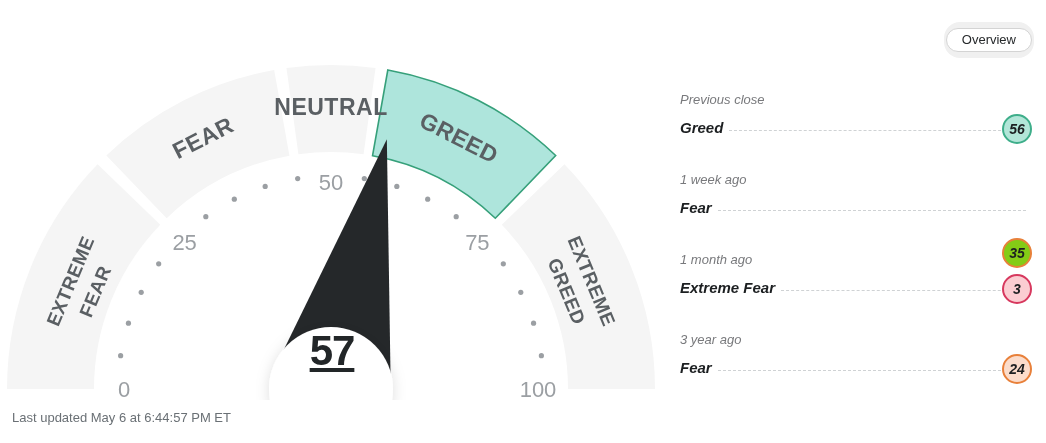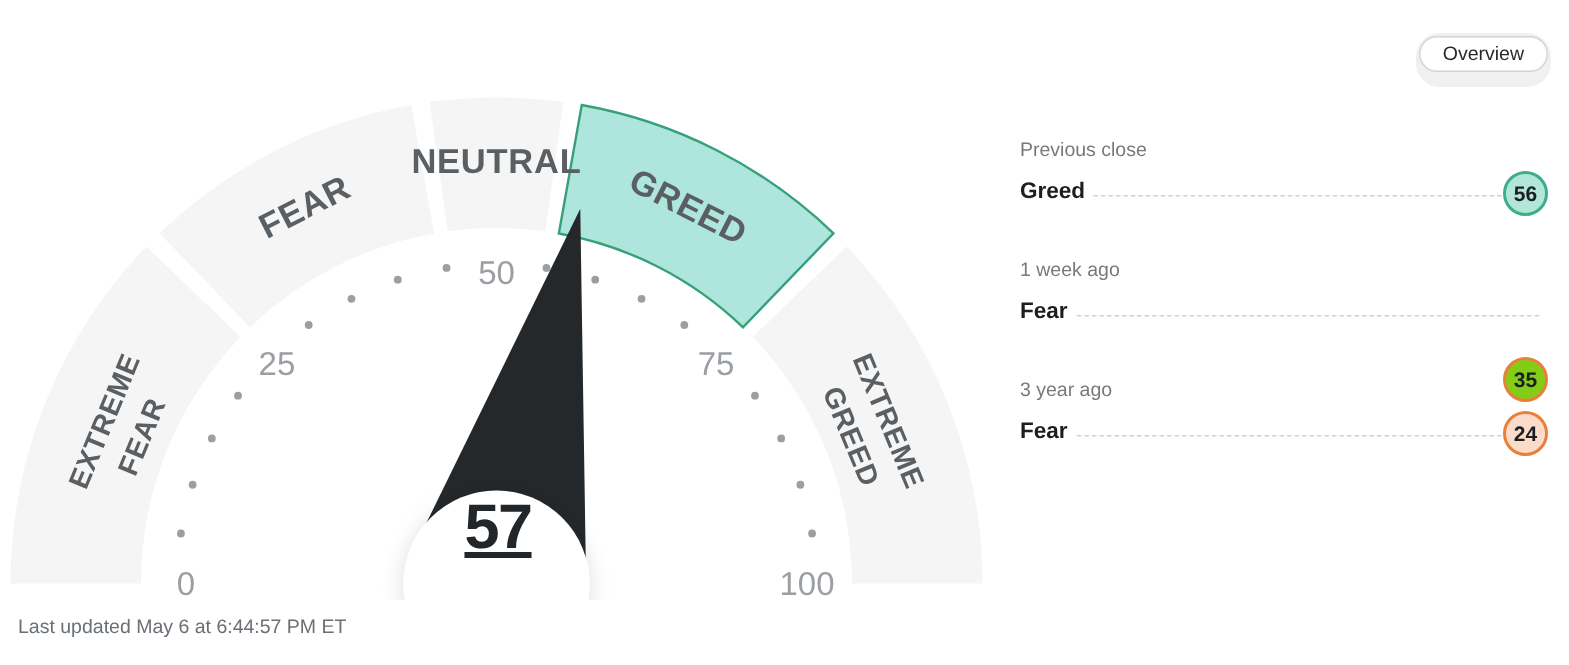--- a/index.html
+++ b/index.html
@@ -3,21 +3,21 @@
 <meta charset="utf-8">
 <style>
   html,body{margin:0;padding:0;background:#fff;}
   body{width:1046px;height:443px;position:relative;overflow:hidden;
        font-family:"Liberation Sans","DejaVu Sans",sans-serif;
        -webkit-font-smoothing:antialiased;}
 
   
   #view-toggle{position:absolute;right:12px;top:22px;display:flex;
     background:#f0f0f0;border-radius:16px;padding:2px;height:36px;
-    box-sizing:border-box;align-items:center;flex-direction:column;}
+    box-sizing:border-box;align-items:center;}
   #view-toggle .seg{font-size:13px;color:#3d4245;height:24px;line-height:24px;
     padding:0 15px;border-radius:13px;cursor:pointer;box-sizing:border-box;
     white-space:nowrap;}
   #view-toggle .seg.active{background:#fff;border:1px solid #d4d4d4;
     line-height:22px;color:#26292b;}
 
   
   #gauge-wrap{position:absolute;left:0;top:0;width:670px;height:400px;}
   #gauge-svg{position:absolute;left:0;top:0;}
   .seg-label{font-family:"Liberation Sans","DejaVu Sans",sans-serif;
@@ -27,21 +27,21 @@
     font-size:22px;fill:#9b9fa3;}
   #gauge-value{position:absolute;left:270px;top:327px;width:124px;
     text-align:center;font-size:42px;font-weight:bold;color:#222628;
     letter-spacing:-1px;text-decoration:underline;}
 
   
   #last-updated{position:absolute;left:12px;top:410px;font-size:13px;color:#6a7075;}
 
   
   #history-list{position:absolute;left:680px;top:92px;width:352px;}
-  .hist-row{position:relative;height:80px;}
+  .hist-row{position:relative;height:80px;font-style:italic;}
   .hist-label{font-size:13px;color:#78797c;margin-bottom:3px;}
   .hist-main{display:flex;align-items:flex-end;height:26px;}
   .hist-name{font-size:15px;font-weight:bold;color:#1c1f21;white-space:nowrap;}
   .hist-dots{flex:1;border-bottom:1px dashed #cfd2d4;margin:0 6px 5px 6px;height:1px;}
   .hist-badge{position:absolute;right:0;top:22px;width:30px;height:30px;
     border-radius:50%;border:2px solid;box-sizing:border-box;
     display:flex;align-items:center;justify-content:center;
     font-size:14px;font-weight:bold;color:#1c1f21;}
 </style>
 </head>
@@ -118,20 +118,28 @@
   </div>
   <div class="hist-row">
     <div class="hist-label">1 week ago</div>
     <div class="hist-main">
       <span class="hist-name">Fear</span>
       <span class="hist-dots"></span>
     </div>
     <div class="hist-badge" style="background: #84cc16; border-color: rgb(232, 128, 58); margin-top: 44px;">35</div>
   </div>
   <div class="hist-row">
+    <div class="hist-label">1 month ago</div>
+    <div class="hist-main">
+      <span class="hist-name">Extreme Fear</span>
+      <span class="hist-dots"></span>
+    </div>
+    <div class="hist-badge" style="background: rgb(251, 205, 210); border-color: rgb(215, 56, 94);">3</div>
+  </div>
+  <div class="hist-row">
     <div class="hist-label">3 year ago</div>
     <div class="hist-main">
       <span class="hist-name">Fear</span>
       <span class="hist-dots"></span>
     </div>
     <div class="hist-badge" style="background: rgb(251, 220, 203); border-color: rgb(232, 128, 58);">24</div>
   </div>
 </div>
 
 </body></html>

